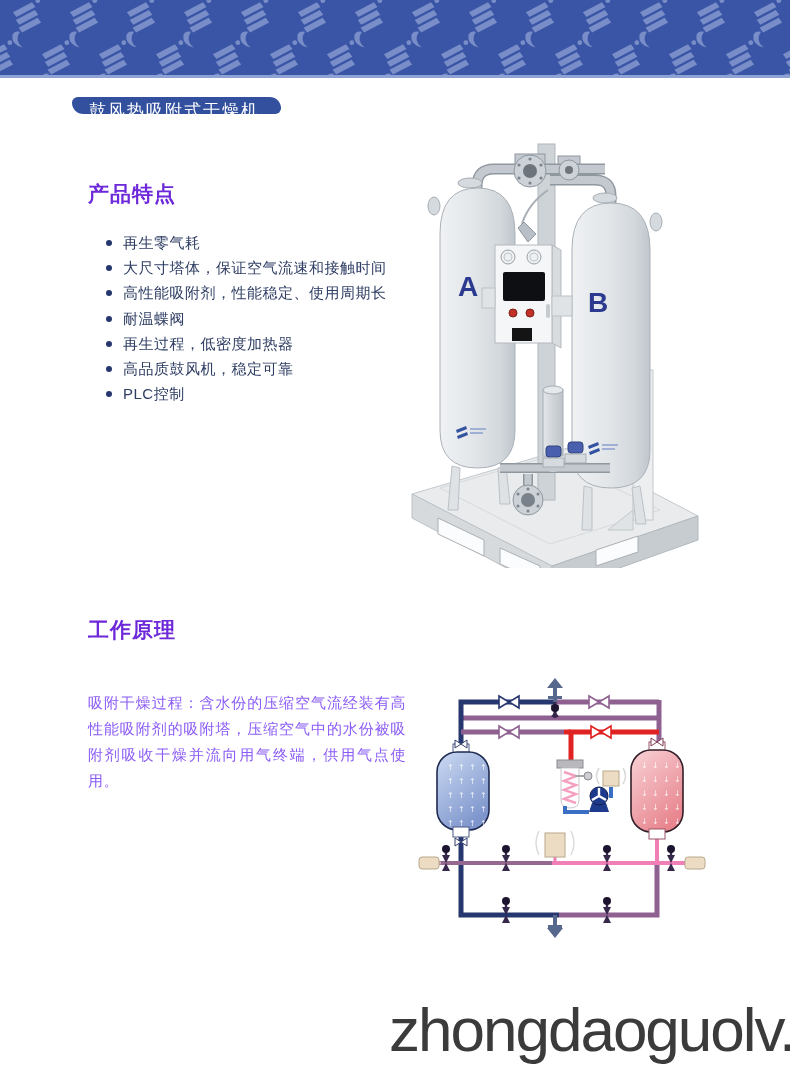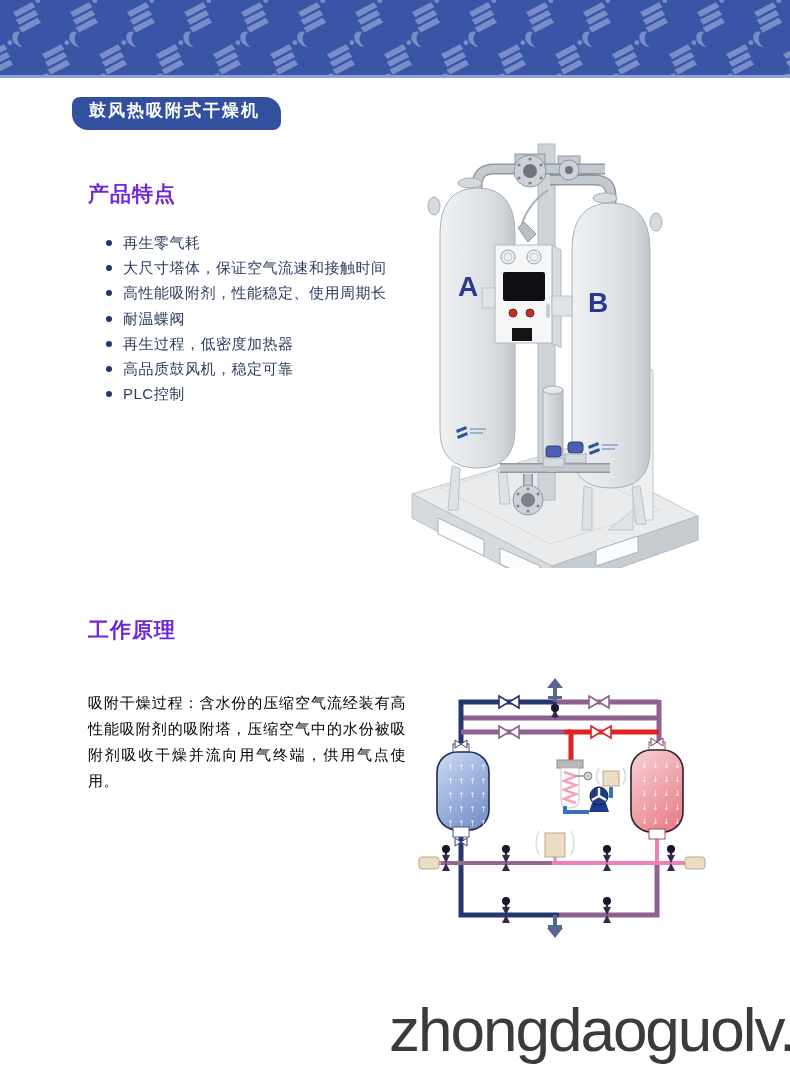--- a/index.html
+++ b/index.html
@@ -5,37 +5,37 @@
   html,body{margin:0;padding:0;background:#ffffff;}
   #page{position:relative;width:790px;height:1079px;background:#fff;overflow:hidden;
         font-family:"Liberation Sans","DejaVu Sans",sans-serif;}
 
   
   .band{position:absolute;left:0;top:0;width:790px;height:75px;background:#3a55a5;
         border-bottom:3px solid #8fa2d4;overflow:hidden;}
   .band .motif{position:absolute;}
 
   
-  .badge{position:absolute;left:72px;top:97px;height:33px;line-height:28px;
-         background:#32509e;color:#fff;font-size:17px;font-weight:bold;
+  .badge{position:absolute;left:72px;top:97px;height:17px;line-height:28px;
+         background:#32509e;color:#fff;font-size:17px;font-weight:normal;
          letter-spacing:2px;padding:0 21px 0 17px;border-radius:8px 16px 8px 16px;}
 
   
   .sec-heading{position:absolute;font-size:21px;font-weight:bold;color:#6d28d9;letter-spacing:1px;}
   #features-heading{left:88px;top:180px;}
   .feature-list{position:absolute;left:88px;top:214px;width:320px;margin:16px;padding:0;list-style:none;}
   .feature-item{position:relative;padding-left:19px;font-size:15px;line-height:25.2px;
                 color:#2e3d63;letter-spacing:0.5px;}
   .feature-item::before{content:"";position:absolute;left:2px;top:10px;width:6px;height:6px;
                 border-radius:50%;background:#26366f;}
 
   
   #principle-heading{left:88px;top:616px;}
   .principle-text{position:absolute;left:88px;top:690px;width:318px;font-size:15px;
-                  line-height:26px;color:#000000;text-align:justify;letter-spacing:0.4px;}
+                  line-height:26px;color:#8b5cf6;text-align:justify;letter-spacing:0.4px;}
   .principle-text p{margin:0;}
 
   
   #product-figure{position:absolute;left:400px;top:138px;}
   #schematic-figure{position:absolute;left:413px;top:672px;}
 
   
   .watermark{position:absolute;left:389px;top:999px;font-size:62px;line-height:1;
              letter-spacing:-2px;color:#3b3b3b;white-space:nowrap;}
 </style>

